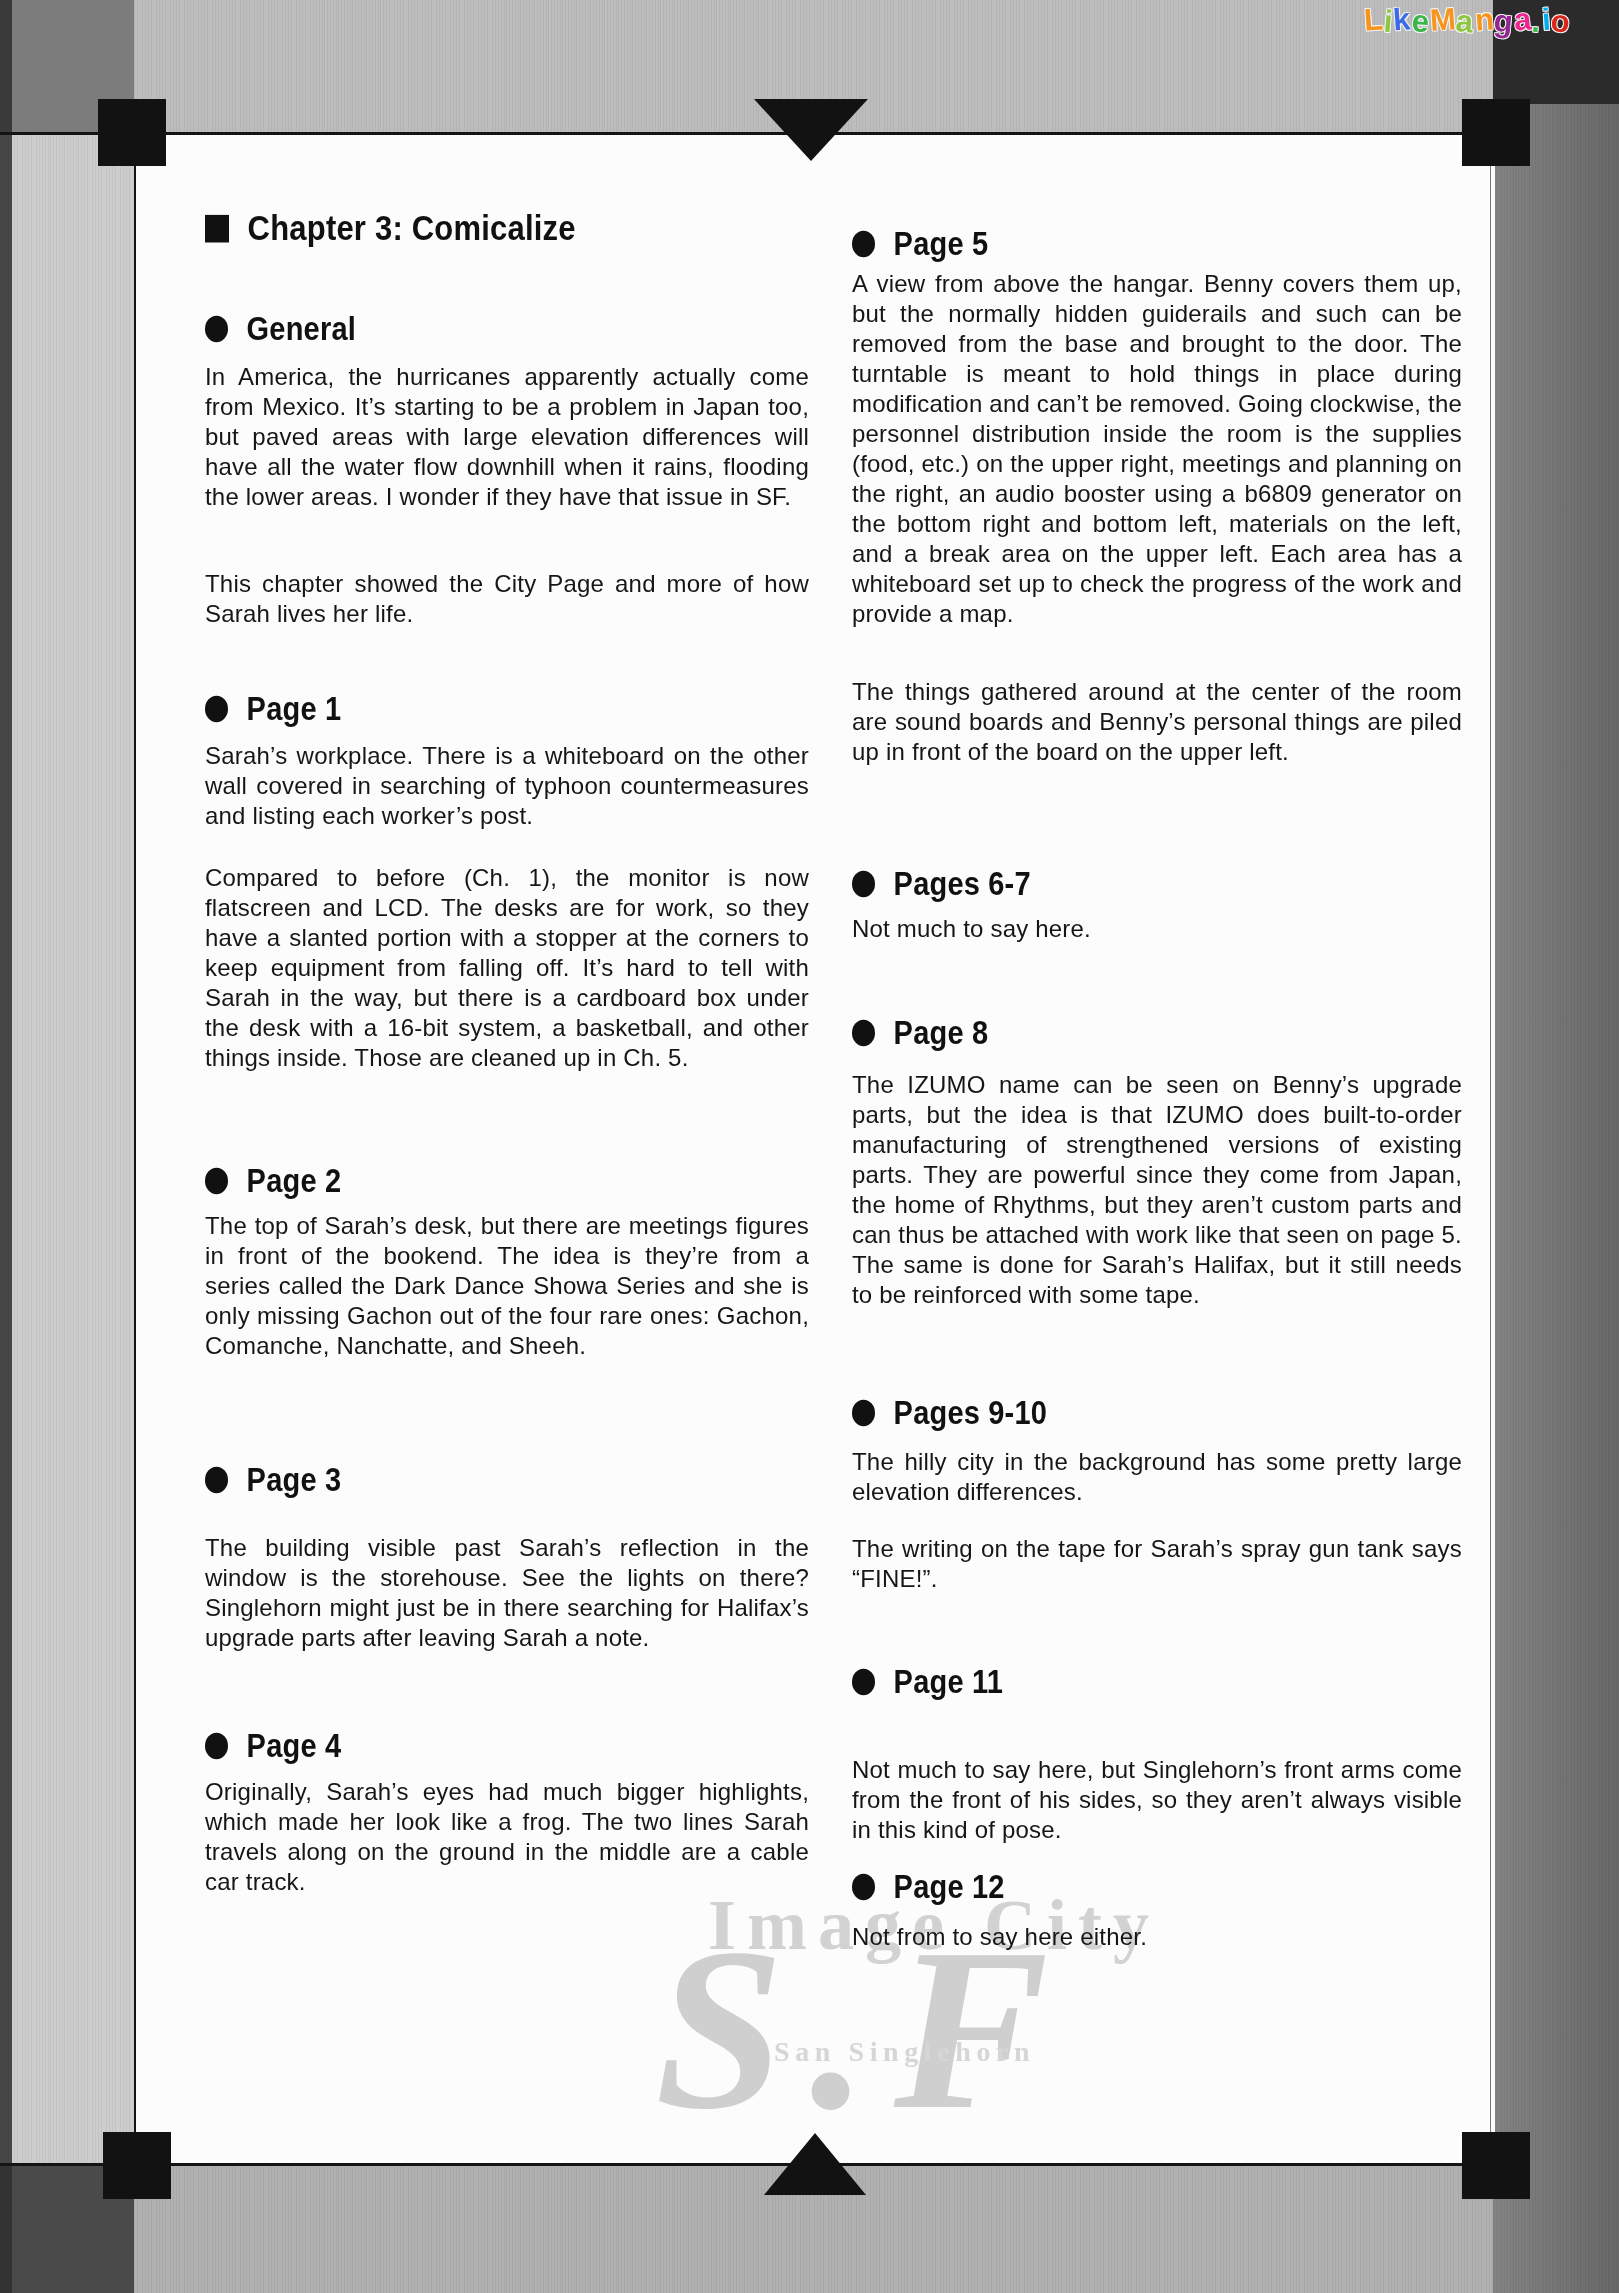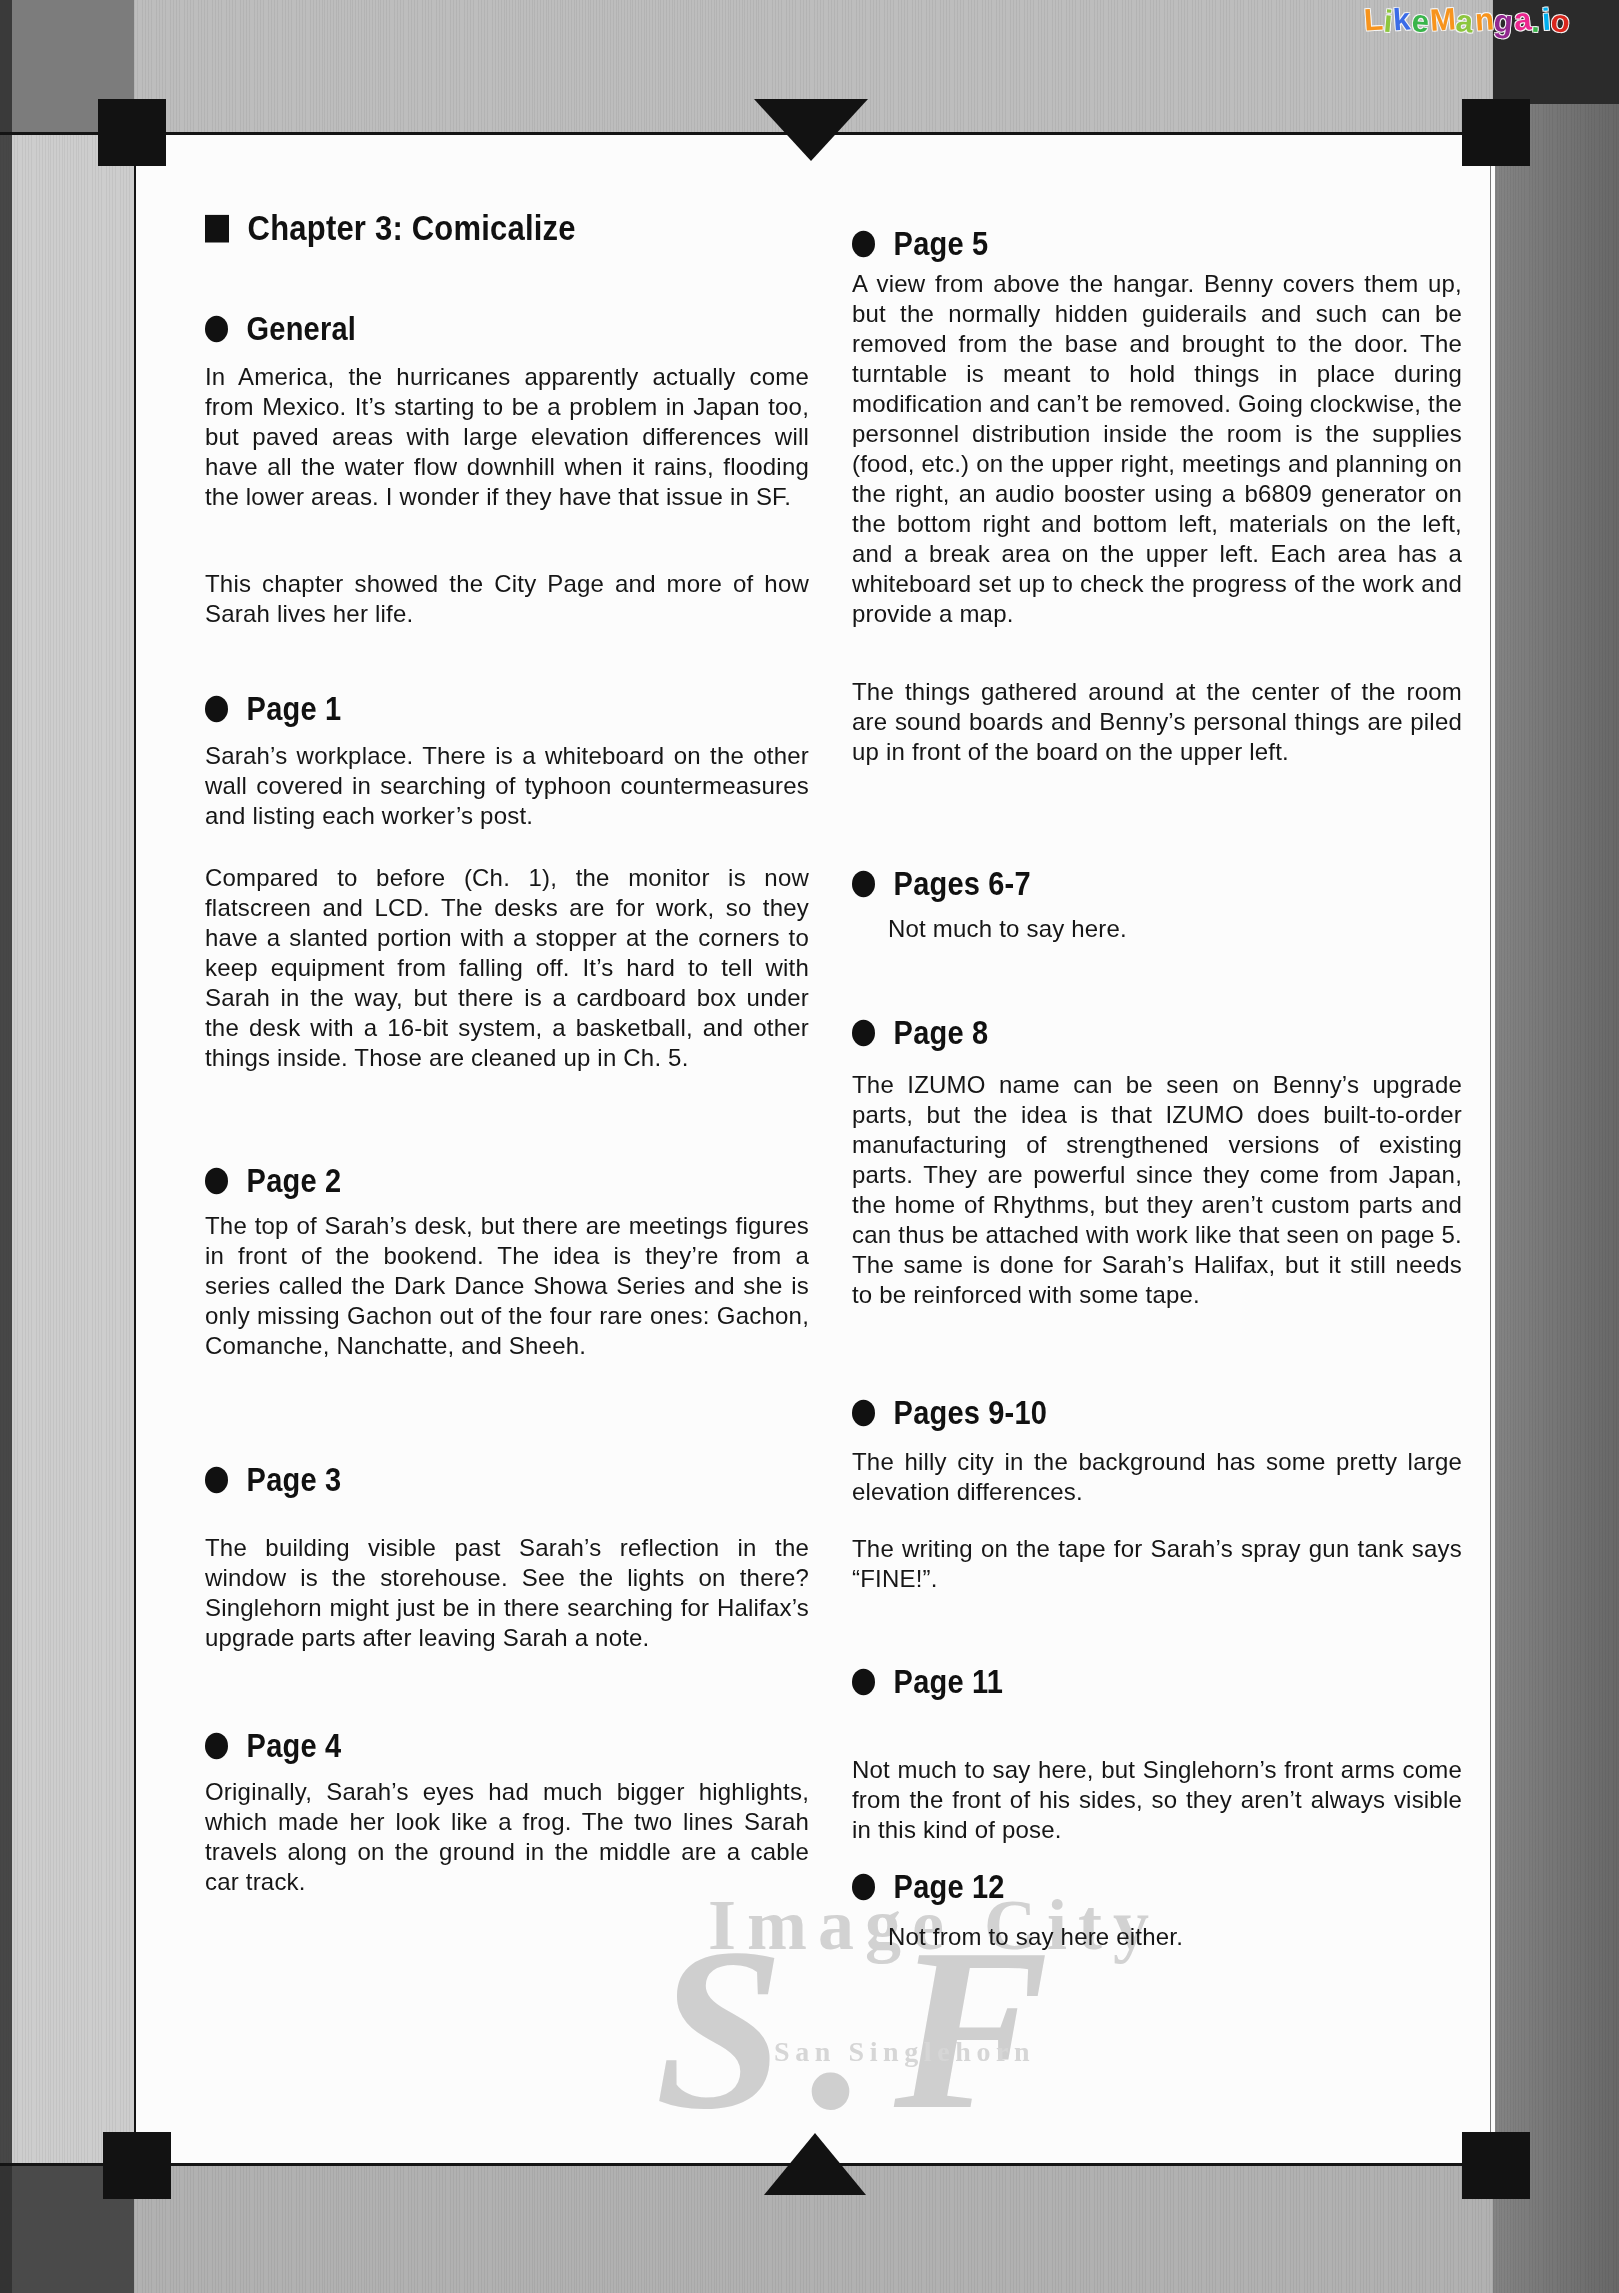--- a/index.html
+++ b/index.html
@@ -60,21 +60,21 @@
   .col-left .block{left:69px;width:604px;}
   .col-right .block{left:716px;width:610px;}
   .heading{display:flex;align-items:center;gap:18.6px;transform:scaleY(1.15);transform-origin:left top;}
   .heading .label{font-size:29px;font-weight:bold;color:#111;letter-spacing:0.2px;}
   .square-bullet{width:24px;height:24px;background:#111;flex:0 0 auto;}
   .circle-bullet{width:23px;height:23px;background:#111;border-radius:50%;flex:0 0 auto;}
   p.body{
     margin:0;font-size:24px;line-height:30px;color:#161616;
     text-align:justify;letter-spacing:0.2px;
   }
-  p.body.last-short{text-align-last:left;margin-left:36px;}
+  p.body.last-short{text-align-last:left;}
 </style>
 </head>
 <body>
 
 <div id="stage">
 
   <div class="band halftone" id="band-left"></div>
   <div class="band halftone" id="band-top"></div>
   <div class="band halftone" id="band-bottom"></div>
   <div class="band halftone" id="band-right"></div>

